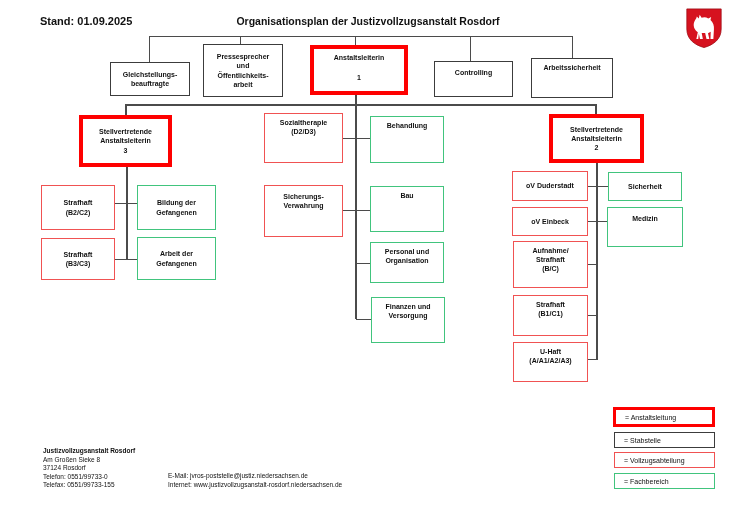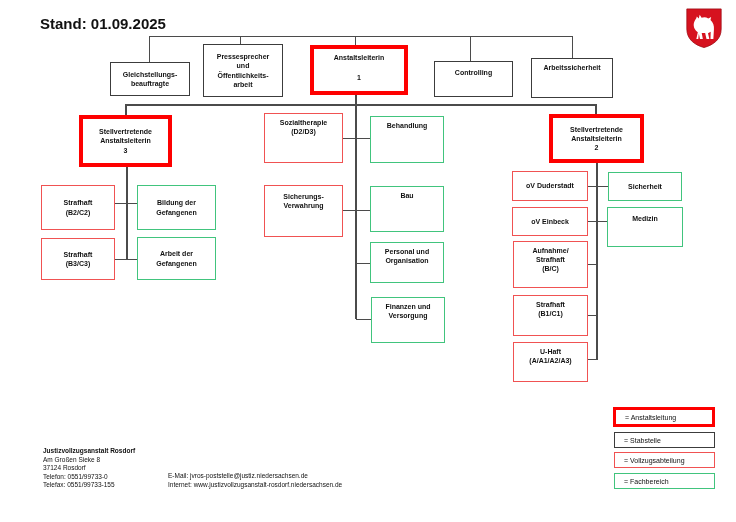--- a/index.html
+++ b/index.html
@@ -1,18 +1,18 @@
 <!DOCTYPE html>
 <html><head>
 <meta charset="utf-8">
 <style>
   html,body{margin:0;padding:0;background:#fff;}
   #page{position:relative;width:736px;height:522px;background:#ffffff;overflow:hidden;
         font-family:"Liberation Sans","DejaVu Sans",sans-serif;color:#111;}
-  .t-stand{position:absolute;left:40px;top:15px;font-size:15px;font-weight:bold;}
+  .t-stand{position:absolute;left:40px;top:15px;font-size:11px;font-weight:bold;}
   .t-title{position:absolute;left:118px;top:15px;width:500px;text-align:center;font-size:10.5px;font-weight:bold;}
   
   .ln{position:absolute;background:#4b4b4b;}
   
   .node{position:absolute;background:#fff;box-sizing:border-box;display:flex;flex-direction:column;
         align-items:center;justify-content:center;text-align:center;font-size:7px;font-weight:bold;
         line-height:1.3;white-space:pre-line;}
   .b-black{border:1px solid #3c3c3c;}
   .b-red{border:1.5px solid #f05252;}
   .b-green{border:1.5px solid #41c47d;}
@@ -31,20 +31,21 @@
   .footer .fname{font-weight:bold;}
   .footer2{position:absolute;left:168px;top:472px;font-size:6.5px;line-height:1.32;}
   .wappen{position:absolute;left:684px;top:7px;width:40px;height:42px;}
 </style>
 </head>
 <body>
 
 <div id="page">
 
   <div class="t-stand">Stand: 01.09.2025</div>
+  <div class="t-title">Organisationsplan der Justizvollzugsanstalt Rosdorf</div>
 
   <div class="wappen">
     <svg width="40" height="42" viewBox="0 0 40 44" xmlns="http://www.w3.org/2000/svg">
       <path d="M2 2 H38 V23 C38 33.5 30.5 39.5 20 42.5 C9.5 39.5 2 33.5 2 23 Z" fill="#d6121f" stroke="#9c0a14" stroke-width="0.8"></path>
       <path fill="#ffffff" d="M12 33.5 L13.5 26.5 C10 24 8.5 20 9.5 16.5 C10.2 14 12 12.5 12.5 10
         L14.5 12 L15.5 8 L17.5 11.2 C20 10.2 22.5 10.6 24.5 12 L27.5 10.5 L26.8 13.6
         C29.6 16 30.8 19.6 30.4 23.6 L29.8 33.5 L26.8 33.5 L27 26 L24.2 27.6 L25.6 33.5
         L22.6 33.5 L21.2 27.2 L17.6 27.2 L18.8 33.5 L15.8 33.5 L14.6 27.9 L14 33.5 Z"></path>
     </svg>
   </div>

